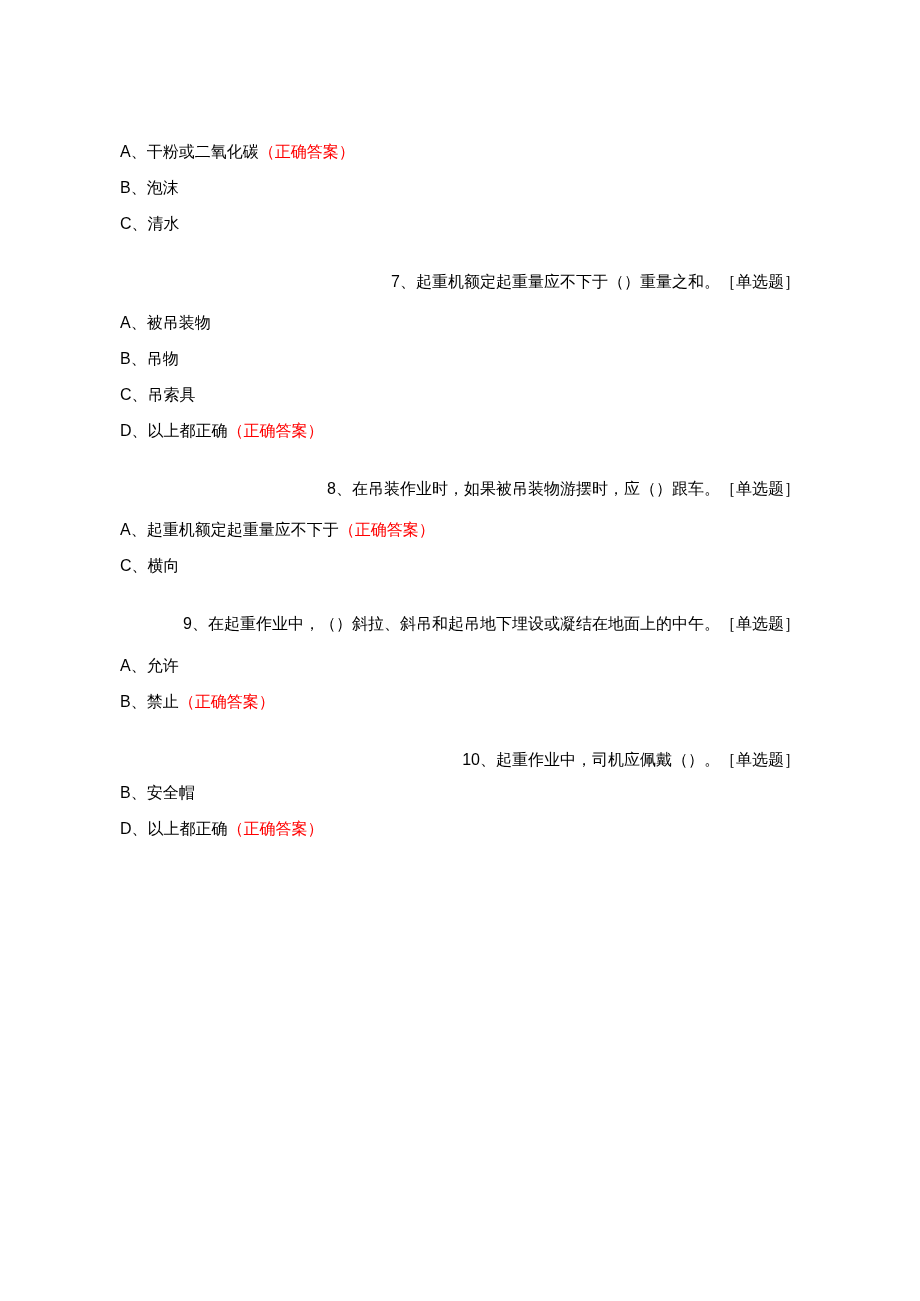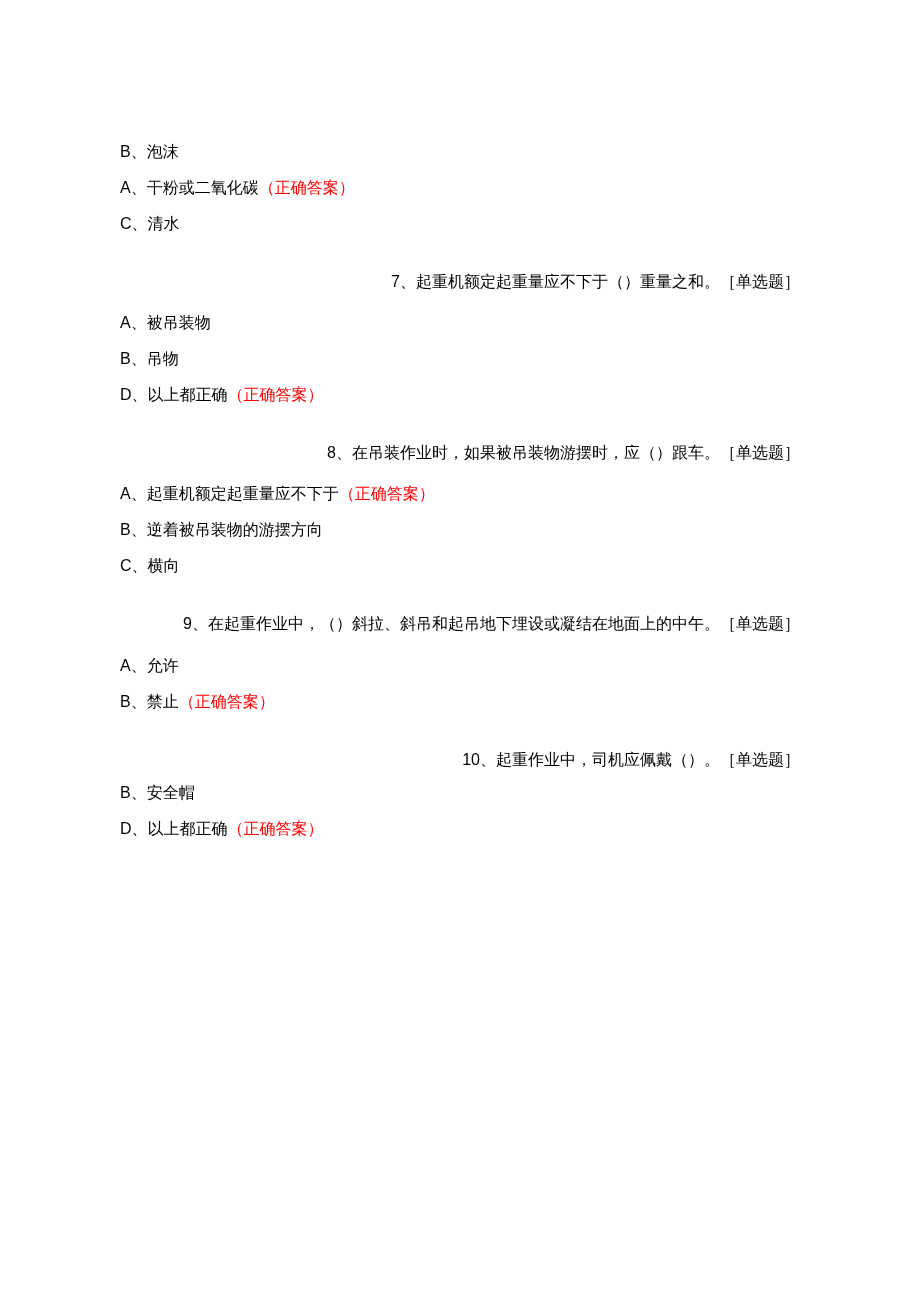--- a/index.html
+++ b/index.html
@@ -36,54 +36,54 @@
     }
     .q-number {
       font-family: Arial, "Helvetica Neue", Helvetica, sans-serif;
     }
   </style>
 </head>
 <body>
 
 <div class="question-block">
   <div class="option-line">
-    <span class="label-letter">B、</span><span>泡沫</span>
+    <span class="label-letter">A、</span><span>干粉或二氧化碳</span><span class="correct-answer">（正确答案）</span>
   </div>
   <div class="option-line">
-    <span class="label-letter">A、</span><span>干粉或二氧化碳</span><span class="correct-answer">（正确答案）</span>
+    <span class="label-letter">B、</span><span>泡沫</span>
   </div>
   <div class="option-line">
     <span class="label-letter">C、</span><span>清水</span>
   </div>
 </div>
 
 <div class="question-block">
   <div class="question-text">
     <span class="q-number">7、</span><span>起重机额定起重量应不下于（）重量之和。</span><span>［单选题］</span>
   </div>
   <div class="option-line">
     <span class="label-letter">A、</span><span>被吊装物</span>
   </div>
   <div class="option-line">
     <span class="label-letter">B、</span><span>吊物</span>
   </div>
   <div class="option-line">
+    <span class="label-letter">C、</span><span>吊索具</span>
+  </div>
+  <div class="option-line">
     <span class="label-letter">D、</span><span>以上都正确</span><span class="correct-answer">（正确答案）</span>
   </div>
 </div>
 
 <div class="question-block">
   <div class="question-text">
     <span class="q-number">8、</span><span>在吊装作业时，如果被吊装物游摆时，应（）跟车。</span><span>［单选题］</span>
   </div>
   <div class="option-line">
     <span class="label-letter">A、</span><span>起重机额定起重量应不下于</span><span class="correct-answer">（正确答案）</span>
-  </div>
-  <div class="option-line">
-    <span class="label-letter">B、</span><span>逆着被吊装物的游摆方向</span>
   </div>
   <div class="option-line">
     <span class="label-letter">C、</span><span>横向</span>
   </div>
 </div>
 
 <div class="question-block">
   <div class="question-text">
     <span class="q-number">9、</span><span>在起重作业中，（）斜拉、斜吊和起吊地下埋设或凝结在地面上的中午。［单选题］</span>
   </div>

